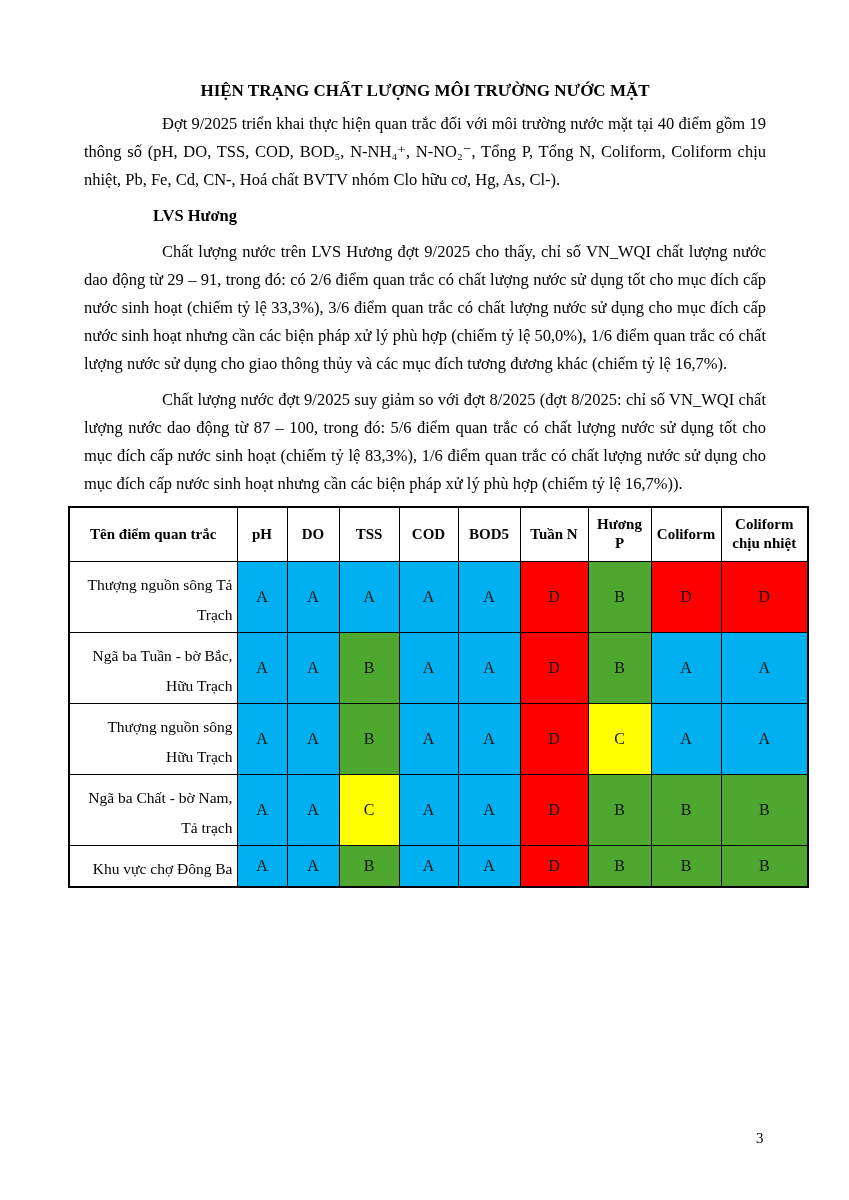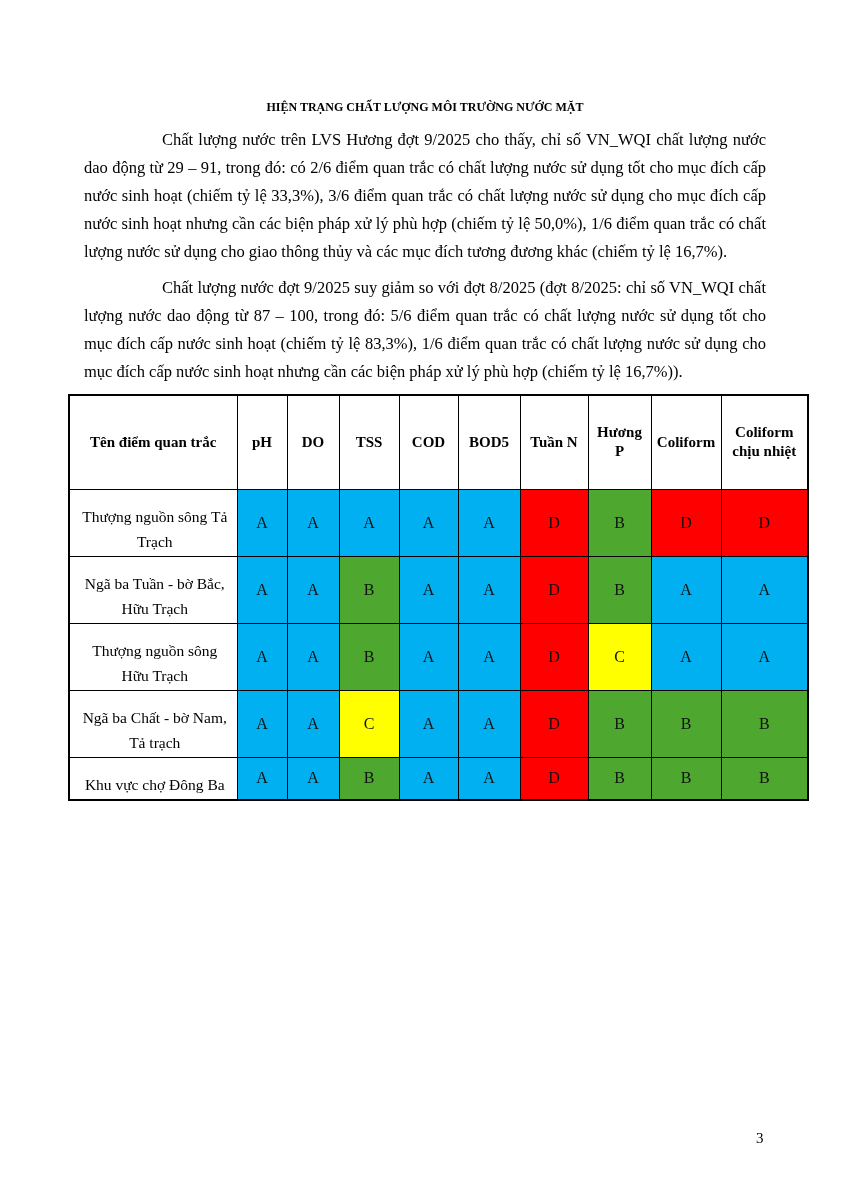--- a/index.html
+++ b/index.html
@@ -10,23 +10,23 @@
     font-family: "Liberation Serif", "DejaVu Serif", serif;
     overflow: hidden;
     position: relative;
   }
   .page {
     position: absolute;
     left: 84px; top: 78px;
     width: 682px;
   }
   .title {
-    font-size: 12px; font-weight: bold;
+    font-size: 17px; font-weight: bold;
     text-align: center;
-    margin: 16px 0 6px 0;
+    margin: 0 0 6px 0;
     line-height: 26px;
   }
   .para {
     font-size: 16.5px;
     line-height: 28px;
     text-align: justify;
     text-indent: 78px;
     margin: 0 0 8px 0;
   }
   .section-heading {
@@ -45,57 +45,59 @@
     border-collapse: collapse;
     table-layout: fixed;
     margin-left: -16px;
     width: 739px;
     border: 2px solid #000;
   }
   table.quality-table th, table.quality-table td {
     border: 1px solid #000;
     overflow: hidden;
   }
-  table.quality-table thead tr { height: 94px; }
+  table.quality-table thead tr { height: 54px; }
   table.quality-table tbody tr:nth-child(-n+4) { height: 50px; }
   table.quality-table tbody tr:nth-child(n+5) { height: 36px; }
   th {
     font-size: 15px; font-weight: bold;
     text-align: center; vertical-align: middle;
     padding: 2px 3px;
     background: #fff;
     line-height: 19px;
   }
   td.site-cell {
     font-size: 15.5px;
-    text-align: center; vertical-align: middle;
-    padding: 14px 4px 2px 7px;
-    line-height: 25px;
+    text-align: right; vertical-align: middle;
+    padding: 8px 4px 2px 7px;
+    line-height: 30px;
     background: #fff;
   }
   td.grade-cell {
     font-size: 16px;
     text-align: center; vertical-align: middle;
     color: #111;
   }
   .page-number {
     position: absolute;
     left: 756px; top: 1130px;
     font-size: 15px;
   }
 </style>
 </head>
 <body>
 
 <div class="page">
 
   <h1 class="title">HIỆN TRẠNG CHẤT LƯỢNG MÔI TRƯỜNG NƯỚC MẶT</h1>
 
+  <p class="para">Đợt 9/2025 triển khai thực hiện quan trắc đối với môi trường nước mặt tại 40 điểm gồm 19 thông số (pH, DO, TSS, COD, BOD₅, N-NH₄⁺, N-NO₂⁻, Tổng P, Tổng N, Coliform, Coliform chịu nhiệt, Pb, Fe, Cd, CN-, Hoá chất BVTV nhóm Clo hữu cơ, Hg, As, Cl-).</p>
 
 
+  <h2 class="section-heading">LVS Hương</h2>
 
   <p class="para">Chất lượng nước trên LVS Hương đợt 9/2025 cho thấy, chỉ số VN_WQI chất lượng nước dao động từ 29 – 91, trong đó: có 2/6 điểm quan trắc có chất lượng nước sử dụng tốt cho mục đích cấp nước sinh hoạt (chiếm tỷ lệ 33,3%), 3/6 điểm quan trắc có chất lượng nước sử dụng cho mục đích cấp nước sinh hoạt nhưng cần các biện pháp xử lý phù hợp (chiếm tỷ lệ 50,0%), 1/6 điểm quan trắc có chất lượng nước sử dụng cho giao thông thủy và các mục đích tương đương khác (chiếm tỷ lệ 16,7%).</p>
 
   <p class="para">Chất lượng nước đợt 9/2025 suy giảm so với đợt 8/2025 (đợt 8/2025: chỉ số VN_WQI chất lượng nước dao động từ 87 – 100, trong đó: 5/6 điểm quan trắc có chất lượng nước sử dụng tốt cho mục đích cấp nước sinh hoạt (chiếm tỷ lệ 83,3%), 1/6 điểm quan trắc có chất lượng nước sử dụng cho mục đích cấp nước sinh hoạt nhưng cần các biện pháp xử lý phù hợp (chiếm tỷ lệ 16,7%)).</p>
 
 
   <table class="quality-table">
     <colgroup>
       <col style="width:168px">
       <col style="width:50px">

